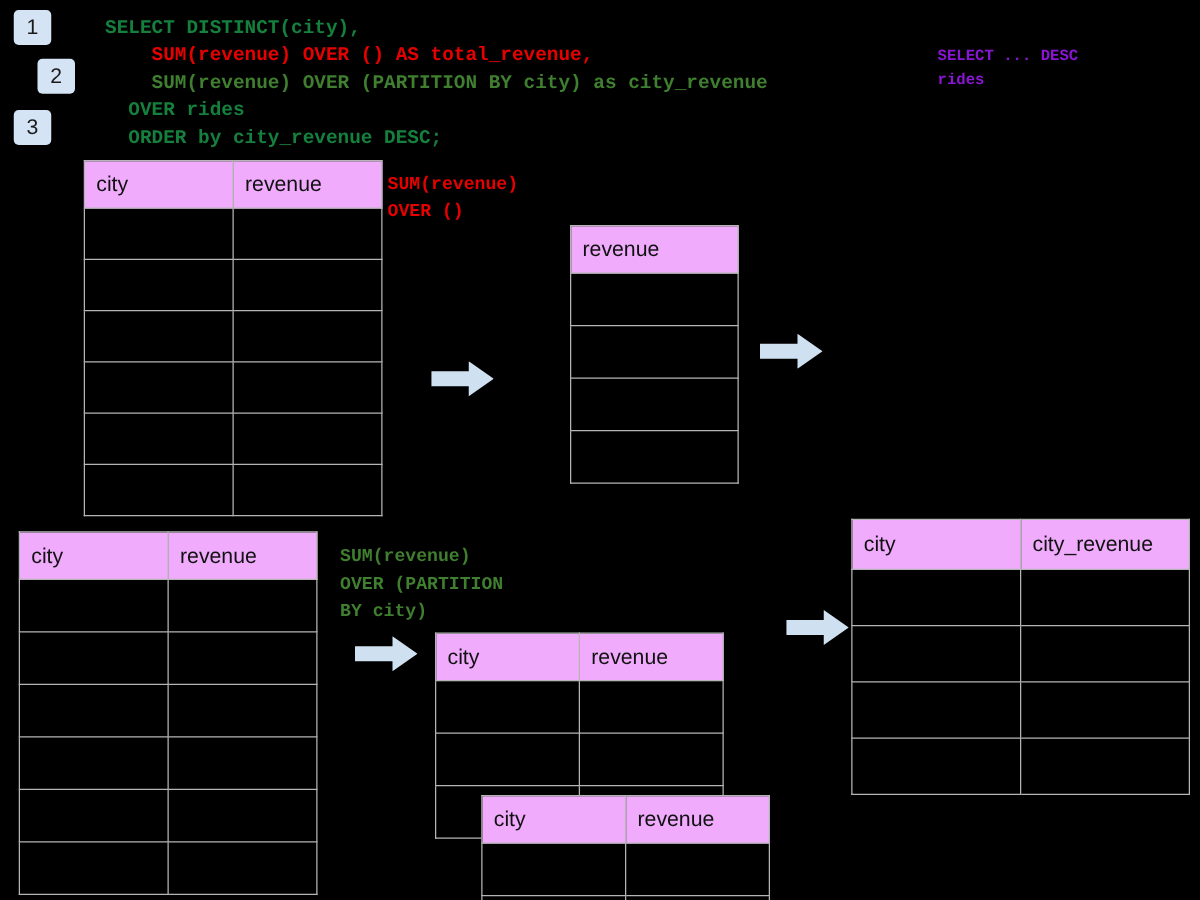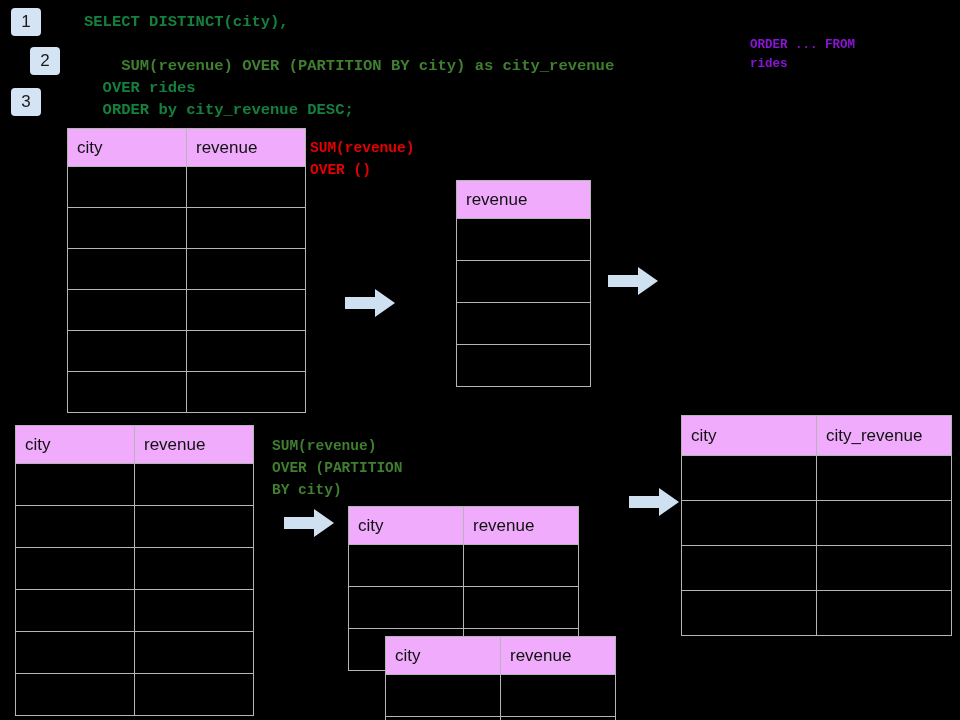--- a/index.html
+++ b/index.html
@@ -97,25 +97,26 @@
 </head>
 <body>
 
 <div id="canvas">
 
   <div class="step-badge" style="left:11px; top:8px;">1</div>
   <div class="step-badge" style="left:30px; top:47px;">2</div>
   <div class="step-badge" style="left:11px; top:88px;">3</div>
 
   <div class="code-block c-purple" style="left:84px; top:11px;">SELECT DISTINCT(city),</div>
+  <div class="code-block c-red" style="left:84px; top:33px;">    SUM(revenue) OVER () AS total_revenue,</div>
   <div class="code-block c-green" style="left:84px; top:55px;text-align:center;">    SUM(revenue) OVER (PARTITION BY city) as city_revenue</div>
   <div class="code-block c-purple" style="left:84px; top:77px;">  OVER rides</div>
   <div class="code-block c-purple" style="left:84px; top:99px;">  ORDER by city_revenue DESC;</div>
 
-  <div class="side-note" style="left:750px; top:36px;">ORDER ... FROM
+  <div class="side-note" style="left:750px; top:36px;">SELECT ... DESC
 rides</div>
 
   <div class="label-red" style="left:310px; top:137px;">SUM(revenue)
 OVER ()</div>
   <div class="label-green" style="left:272px; top:435px;">SUM(revenue)
 OVER (PARTITION
 BY city)</div>
 
   <table class="data-table" style="left:67px; top:128px; width:238px;">
     <colgroup>

